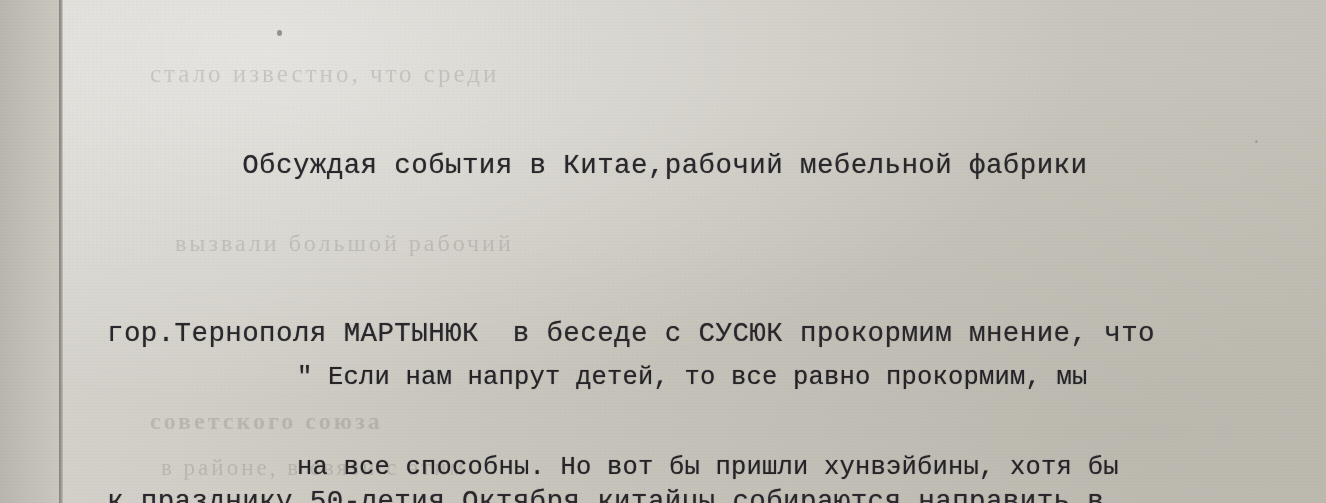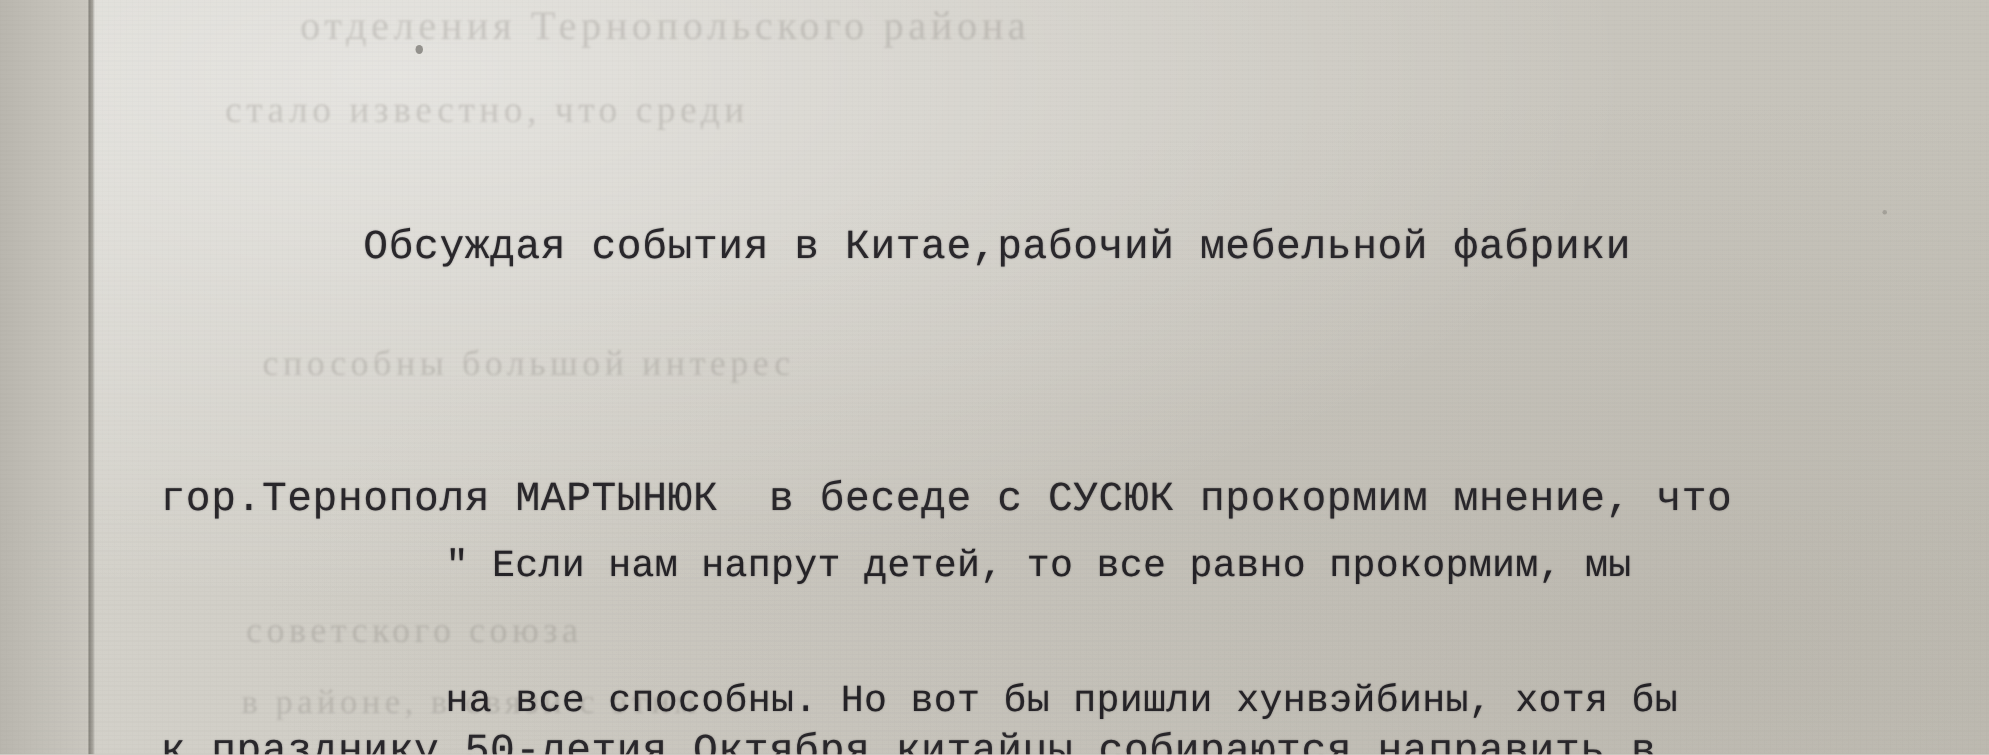--- a/index.html
+++ b/index.html
@@ -62,21 +62,21 @@
     font-size: 27px;
     letter-spacing: 3px;
     white-space: nowrap;
     user-select: none;
     pointer-events: none;
     filter: blur(0.7px);
   }
   .ghost-1 { left: 200px; top: 2px; }
   .ghost-2 { left: 150px; top: 60px; font-size: 25px; }
   .ghost-3 { left: 175px; top: 230px; font-size: 24px; }
-  .ghost-4 { left: 164px; top: 408px; font-size: 24px; }
+  .ghost-4 { left: 150px; top: 408px; font-size: 24px; font-weight: bold; }
   .ghost-5 { left: 120px; top: 455px; font-size: 23px; margin-left: 41px; }
 
   
   .speck {
     position: absolute;
     background: rgba(80,78,72,0.55);
     border-radius: 50%;
     pointer-events: none;
   }
   .speck-1 { left: 277px; top: 30px; width: 5px; height: 6px; }
@@ -123,23 +123,22 @@
   .line { display: block; }
 </style>
 </head>
 <body>
 
 <div id="page">
 
   <div id="left-edge"></div>
   <div id="left-rule"></div>
 
-  <div class="ghost ghost-1">отделения Тернопольского района</div>
   <div class="ghost ghost-2">стало известно, что среди</div>
-  <div class="ghost ghost-3">способны большой интерес</div>
+  <div class="ghost ghost-3">вызвали большой рабочий</div>
   <div class="ghost ghost-4">советского союза</div>
   <div class="ghost ghost-5">в районе, в связи с этим</div>
 
   <div class="speck speck-1"></div>
   <div class="speck speck-2"></div>
 
   <div id="typescript">
 
     <div class="para-main">
       <span class="line">        Обсуждая события в Китае,рабочий мебельной фабрики</span>

